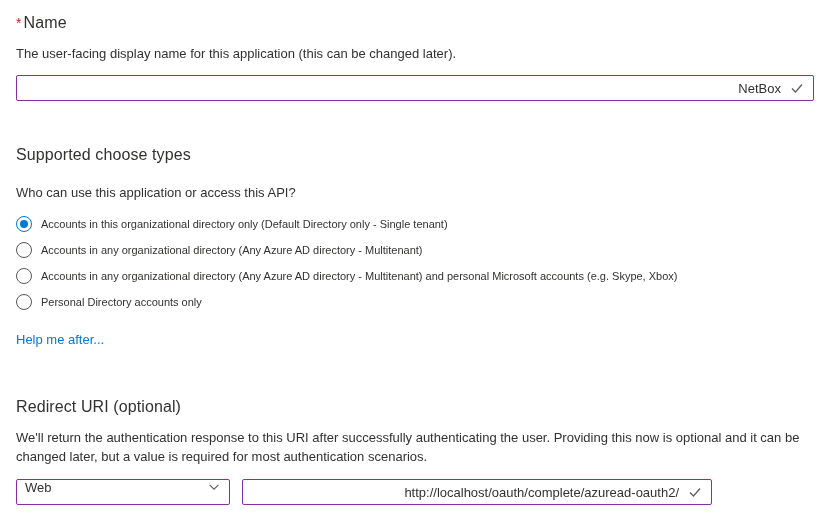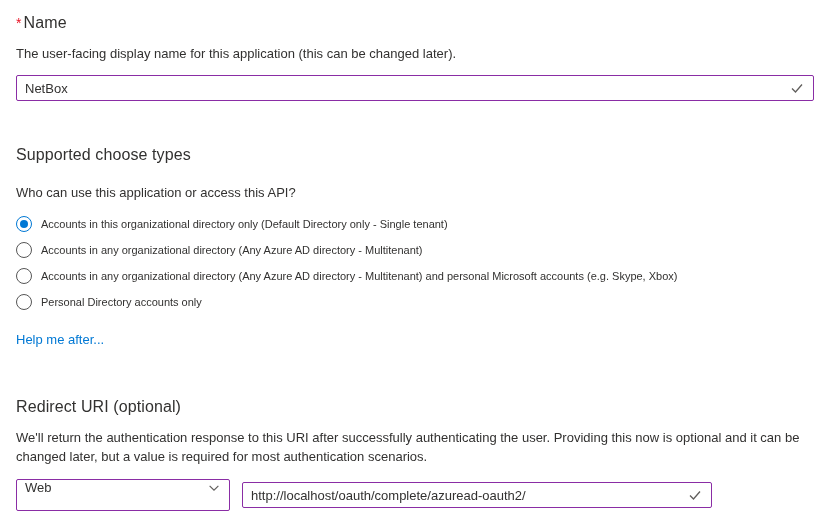--- a/index.html
+++ b/index.html
@@ -41,20 +41,21 @@
   .text-field.full { width: 798px; }
   .text-field input {
     border: none; outline: none;
     flex: 1;
     height: 100%;
     font-family: "Liberation Sans", "DejaVu Sans", sans-serif;
     font-size: 13px;
     color: #323130;
     padding: 0 8px;
     background: transparent;
+    text-align: right;
   }
   .field-check {
     flex: 0 0 auto;
     margin-right: 8px;
     display: flex; align-items: center;
   }
 
   .section-gap-1 { margin-top: 43px; }
   .question-text { margin-top: 17px; }
 
@@ -109,23 +110,23 @@
     display: flex;
     align-items: center;
   }
   .dropdown {
     width: 214px;
     height: 26px;
     border: 1px solid #8A2DA5;
     border-radius: 2px;
     background: #fff;
     display: flex;
-    align-items: flex-end;
+    align-items: flex-start;
     justify-content: space-between;
-    padding: 15px 8px;
+    padding: 0 8px;
     cursor: pointer;
     margin-right: 12px;
   }
   .dropdown-value { font-size: 13px; color: #323130; }
   .uri-field { width: 470px; margin-top: 0; }
 </style>
 </head>
 <body>
 
 <div class="page">

